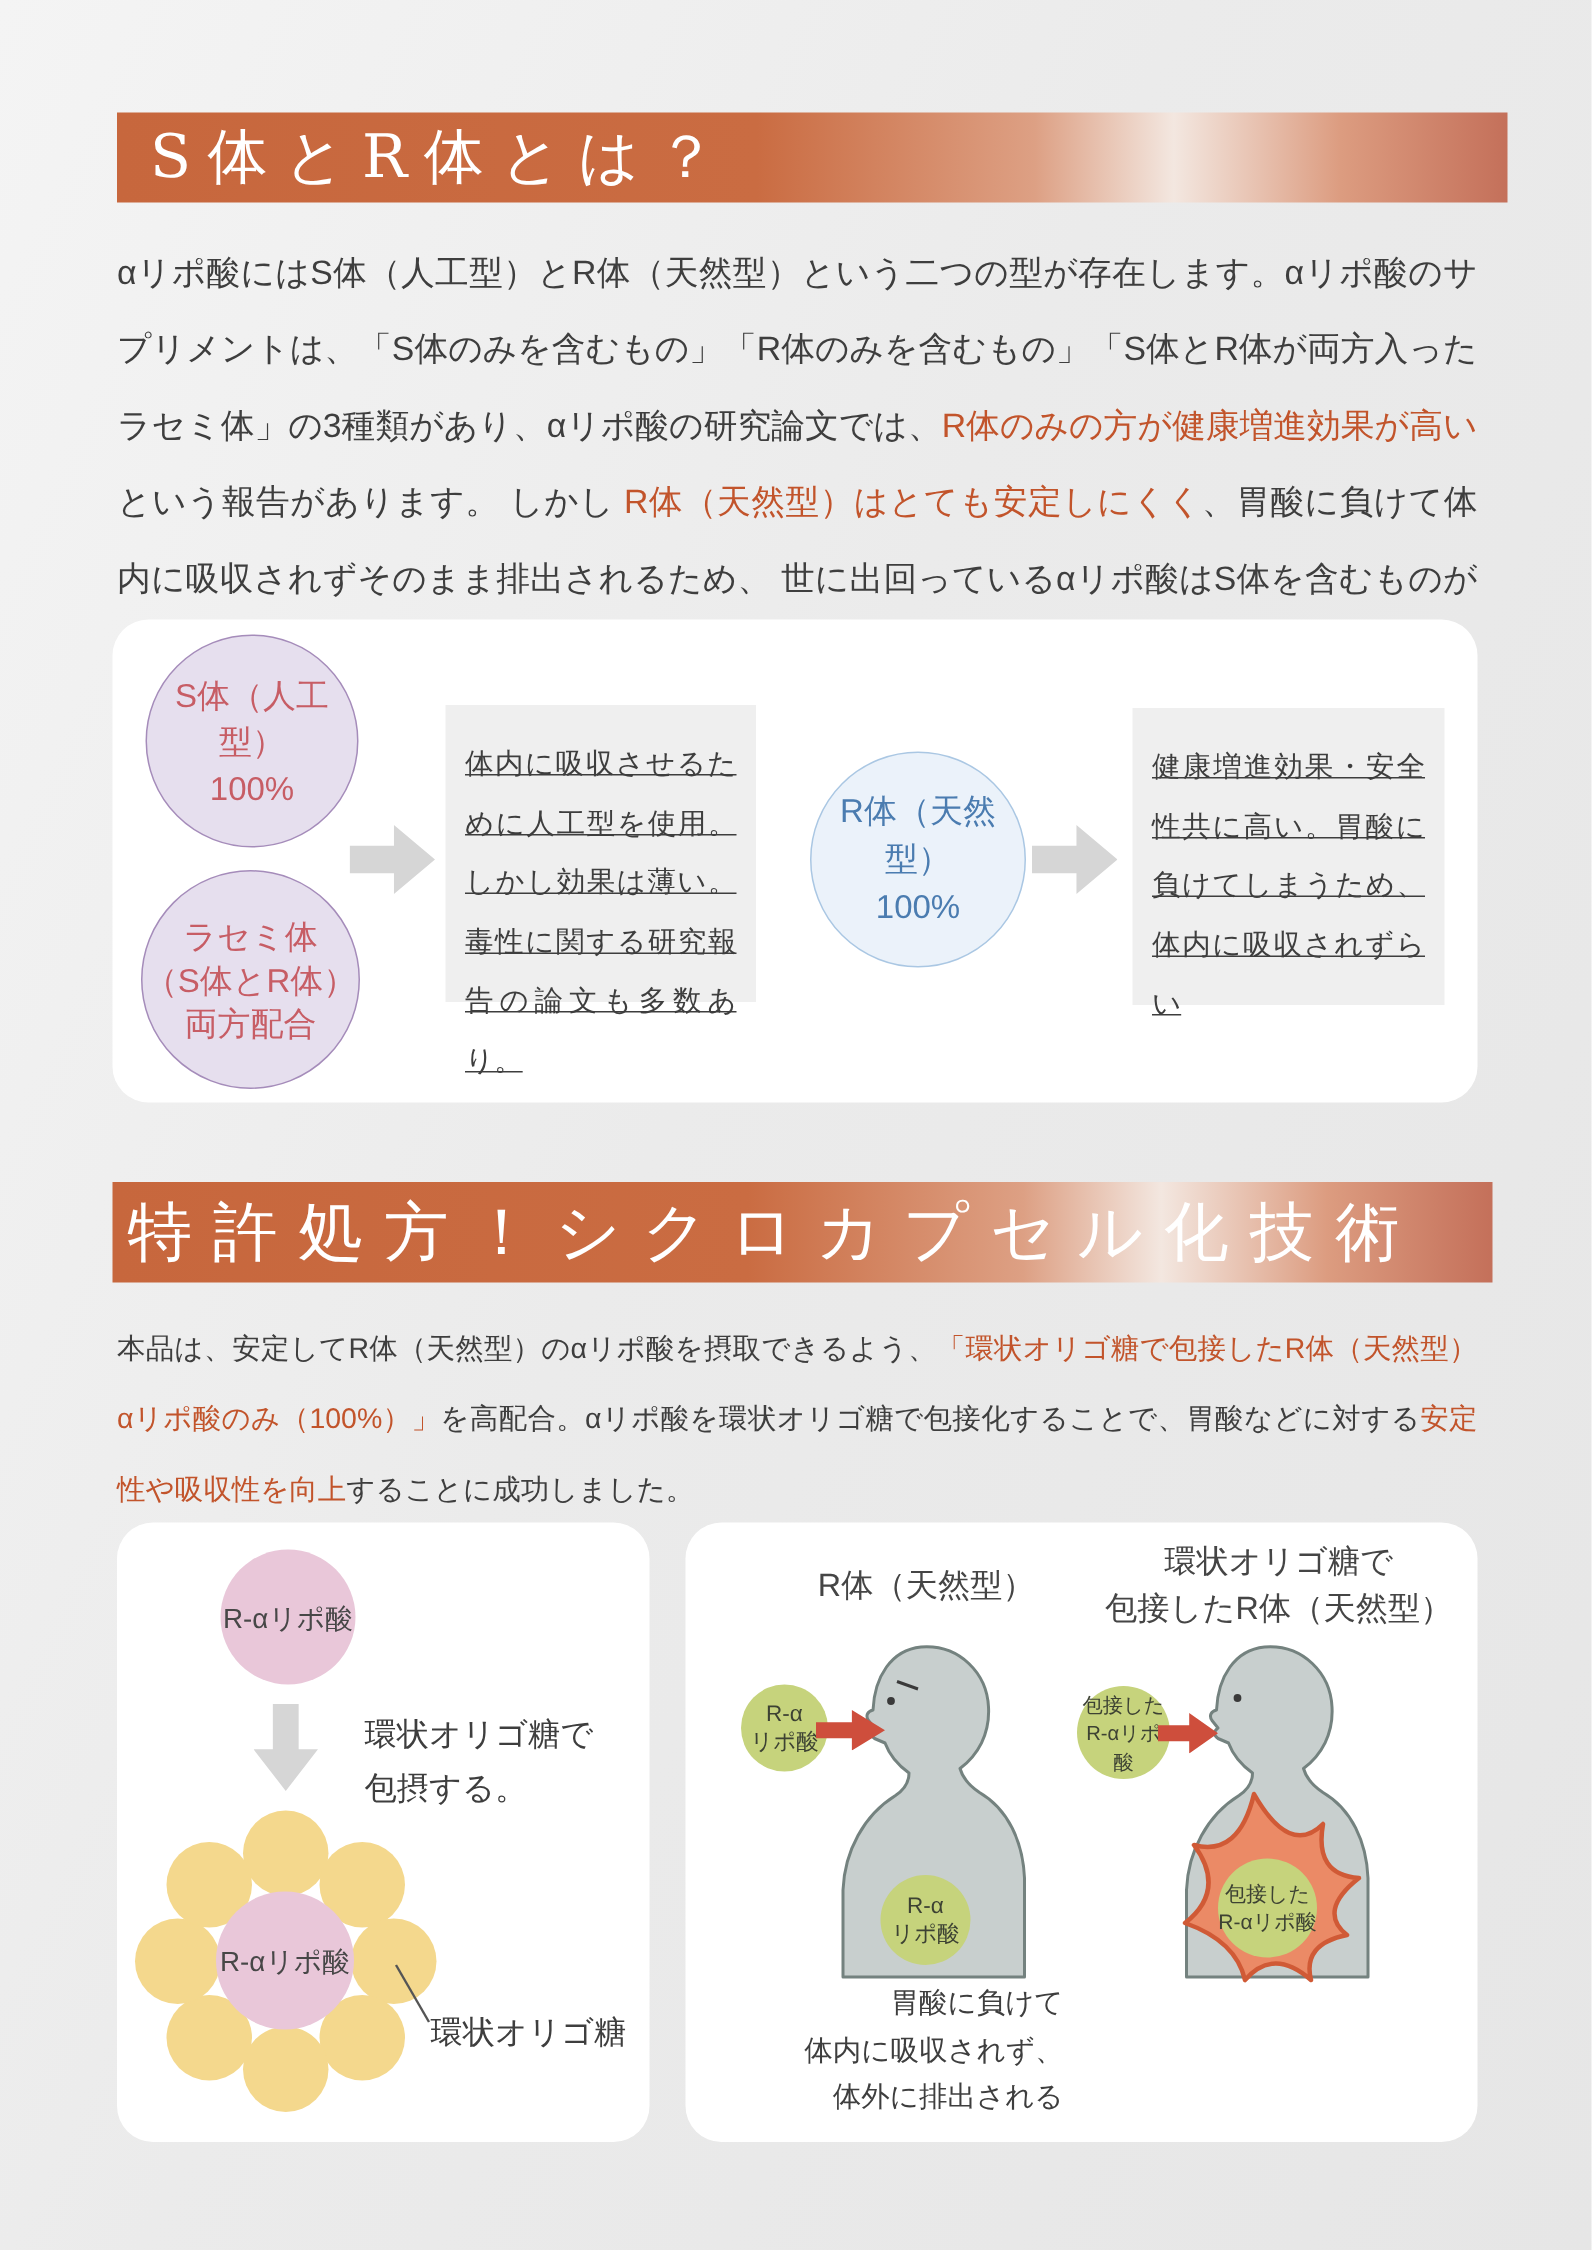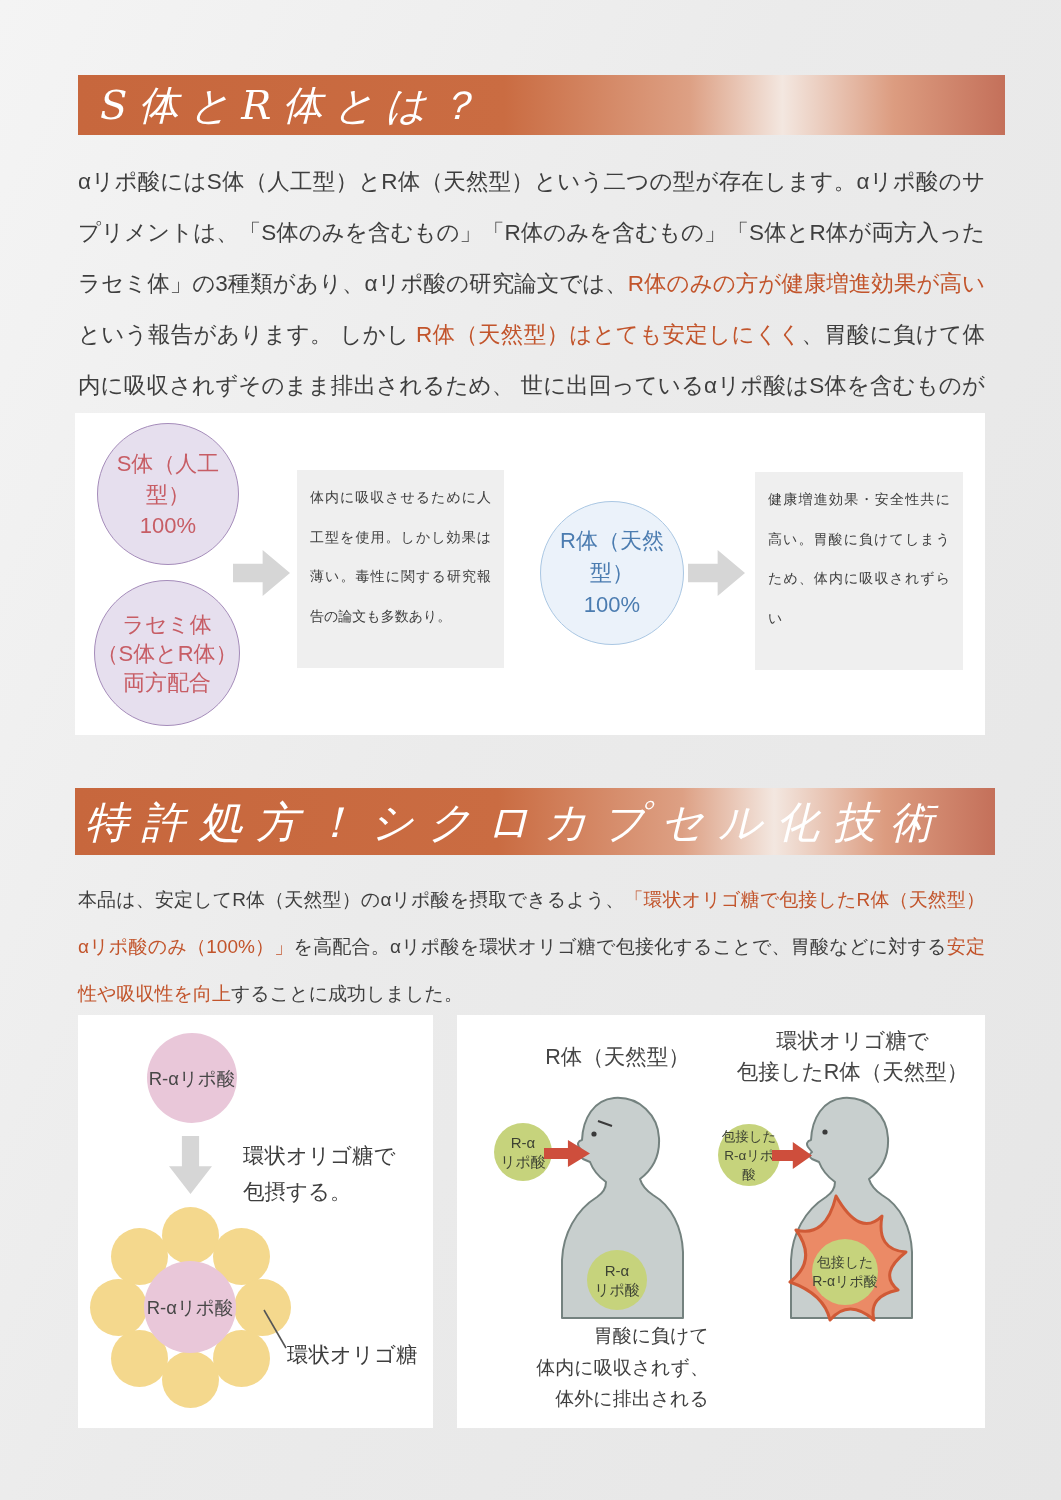--- a/index.html
+++ b/index.html
@@ -6,46 +6,46 @@
   body{
     width:1061px;height:1500px;position:relative;overflow:hidden;
     font-family:"Liberation Sans","DejaVu Sans",sans-serif;
     background:linear-gradient(115deg,#f4f4f4 0%,#ebebeb 45%,#e6e6e6 100%);
   }
   .abs{position:absolute;}
   
   .banner{
     position:absolute;color:#fff;font-family:"DejaVu Serif","Liberation Serif",serif;
     background:linear-gradient(90deg,var(--accent_orange) 0%,#ca6c42 46%,#dda084 66%,#f3e7e0 76%,#dc9c80 88%,#c4705a 100%);
-    white-space:nowrap;overflow:hidden;font-style:italic;
+    white-space:nowrap;overflow:hidden;
   }
   #banner1{left:78px;top:75px;width:905px;height:60px;font-size:40px;line-height:61px;letter-spacing:11px;padding-left:22px;}
   #banner2{left:75px;top:788px;width:910px;height:67px;font-size:43px;line-height:68px;letter-spacing:14px;padding-left:10px;}
   
   .para{position:absolute;color:var(--text_dark);text-align:justify;margin:0;}
   #para1{left:78px;top:156px;width:907px;font-size:22.5px;line-height:51px;}
   #para2{left:78px;top:876px;width:907px;font-size:19px;line-height:47px;}
   .para .hl{color:var(--highlight_text);}
   
-  .white-box{position:absolute;background:#ffffff;}
+  .white-box{position:absolute;background:#ffffff;border-radius:24px;}
   #box1{left:75px;top:413px;width:910px;height:322px;}
   #boxL{left:78px;top:1015px;width:355px;height:413px;}
   #boxR{left:457px;top:1015px;width:528px;height:413px;}
   
   .circ{position:absolute;border-radius:50%;display:flex;flex-direction:column;
         align-items:center;justify-content:center;text-align:center;box-sizing:border-box;
         white-space:pre-line;}
   .circ.purple{background:var(--purple_fill);border:1.5px solid var(--purple_border);color:var(--purple_text);font-size:22px;line-height:31px;}
   .circ.blue{background:var(--blue_fill);border:1.5px solid var(--blue_border);color:var(--blue_text);font-size:22px;line-height:32px;}
   .circ.pink{background:var(--pink);color:#474747;font-size:18.5px;}
   .circ.yellow{background:var(--yellow);}
   .circ.green{background:var(--green);color:#3d4233;line-height:19px;}
   
   .note{position:absolute;background:var(--note_bg);color:var(--text_dark);
-        font-size:14px;line-height:39.5px;padding:8px 13px;box-sizing:border-box;text-align:justify;}
+        font-size:19px;line-height:39.5px;padding:20px 13px;box-sizing:border-box;text-align:justify;text-decoration:underline;}
   
   .arrow-right{position:absolute;
     clip-path:polygon(0 30%,52% 30%,52% 0,100% 50%,52% 100%,52% 70%,0 70%);}
   .arrow-down{position:absolute;
     clip-path:polygon(30% 0,70% 0,70% 52%,100% 52%,50% 100%,0 52%,30% 52%);}
   .gray-arrow{background:var(--arrow_gray);}
   .red-arrow{background:var(--red_arrow);}
   
   .lines{white-space:pre-line;}
   .small-label{position:absolute;color:var(--text_dark);}

